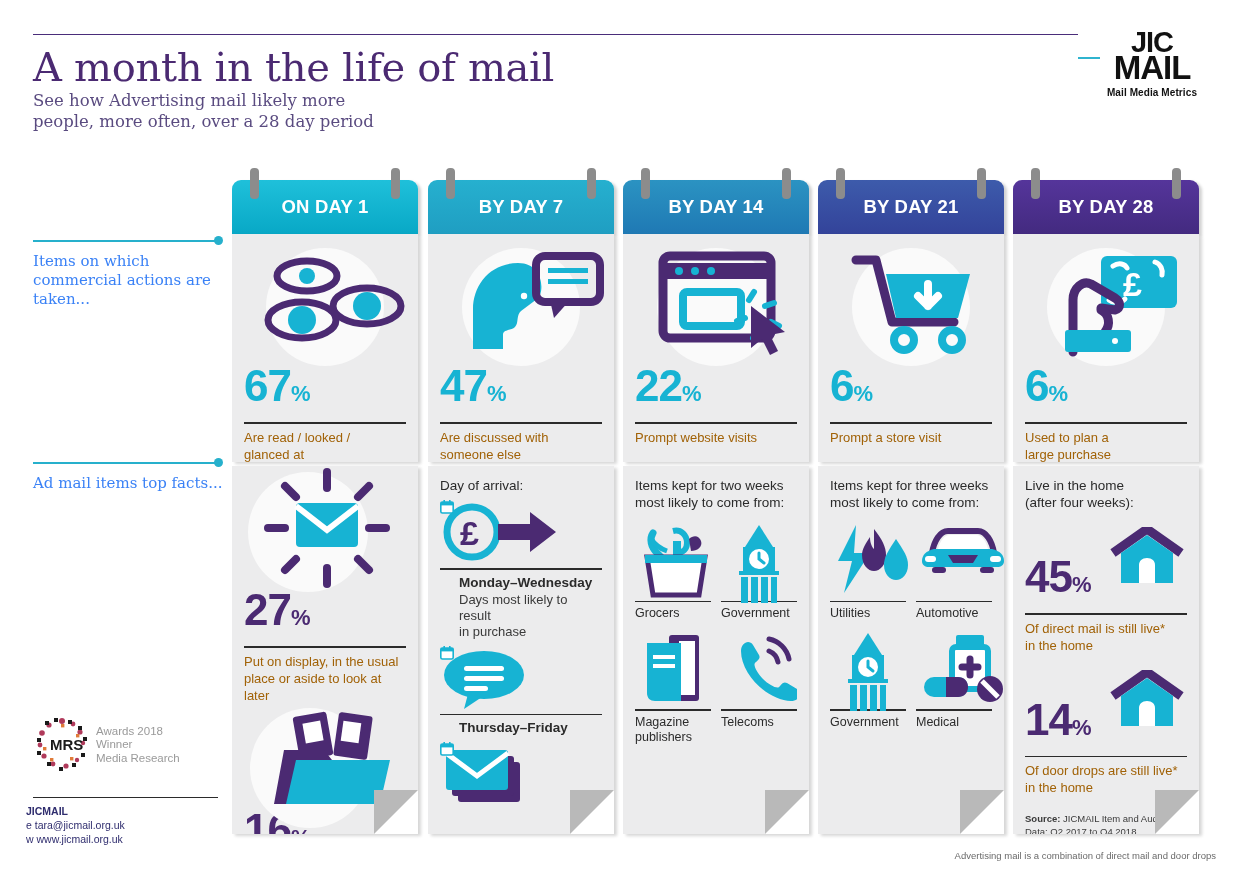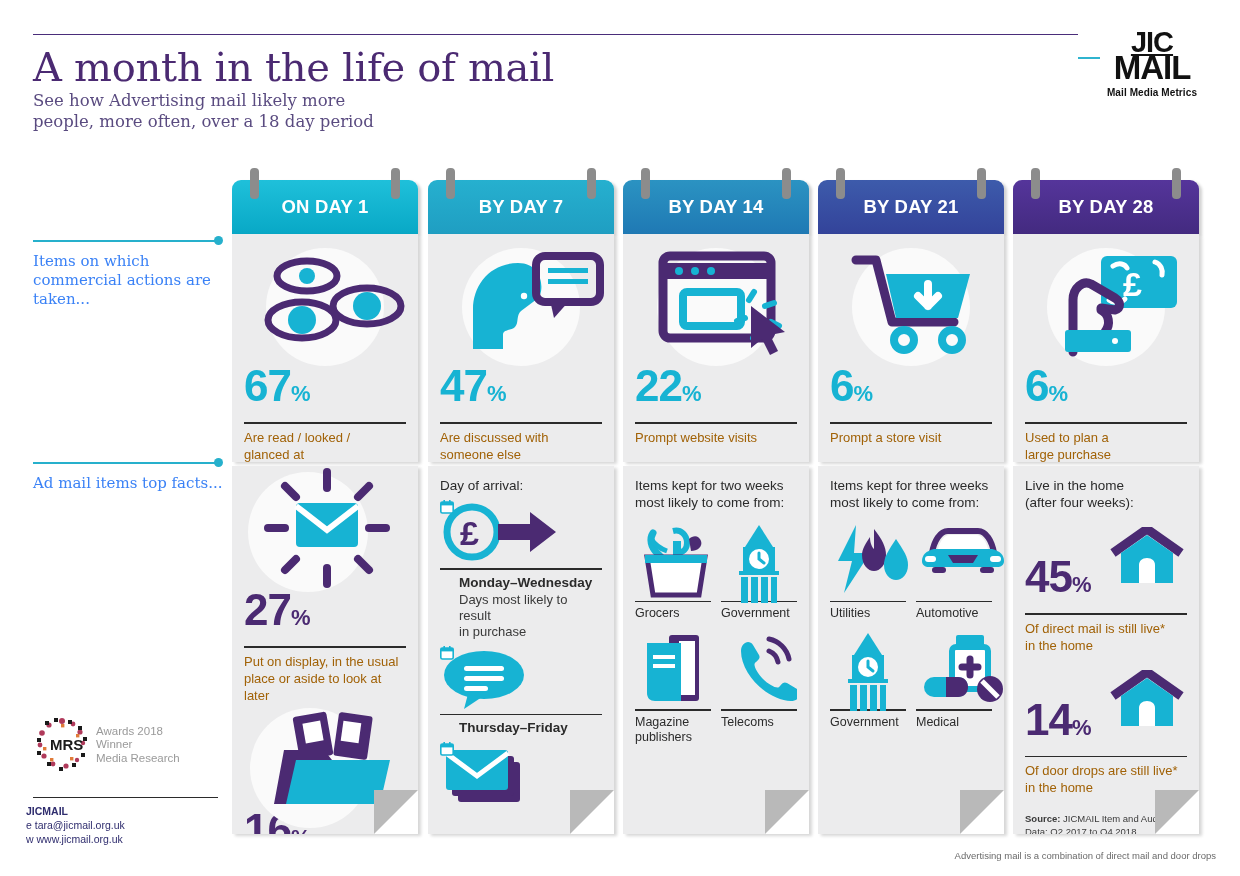--- a/index.html
+++ b/index.html
@@ -28,21 +28,21 @@
     white-space: nowrap;
   }
   .subtitle {
     position: absolute; left: 33px; top: 90px;
     font-family: "DejaVu Serif", serif;
     font-size: 16.5px; line-height: 21px; color: #5a4b80; font-weight: 400;
   }
 
   .logo-block { position: absolute; right: 24px; top: 30px; width: 128px; text-align: center; }
   .logo-mark  { font-family: "Liberation Sans", sans-serif; font-weight: 700; color: #111; }
-  .logo-l1 { font-size: 29px; letter-spacing: -1px; line-height: 25px; text-decoration: underline; }
+  .logo-l1 { font-size: 29px; letter-spacing: -1px; line-height: 25px; }
   .logo-l2 { font-size: 33px; letter-spacing: -1px; line-height: 25px; }
   .logo-tag { font-size: 10px; font-weight: 700; color: #111; margin-top: 7px; letter-spacing: 0.1px; }
 
   
   .rail { position: absolute; left: 33px; width: 192px; }
   .rail-line { position: relative; height: 10px; }
   .rail-line i {
     position: absolute; left: 0; top: 4px; width: 184px; height: 1.6px; background: #26b0cc;
   }
   .rail-line b {
@@ -153,21 +153,21 @@
 </style>
 </head>
 <body>
 
 <div class="top-rule"></div>
 <div class="logo-rule"></div>
 
 <div class="title">A month in the life of mail</div>
 <div class="subtitle">
   <div>See how Advertising mail likely more</div>
-  <div>people, more often, over a 18 day period</div>
+  <div>people, more often, over a 28 day period</div>
 </div>
 
 <div class="logo-block">
   <div class="logo-mark logo-l1">JIC</div>
   <div class="logo-mark logo-l2">MAIL</div>
   <div class="logo-tag">Mail Media Metrics</div>
 </div>
 
 <div class="rail" style="top:236px">
   <div class="rail-line">

